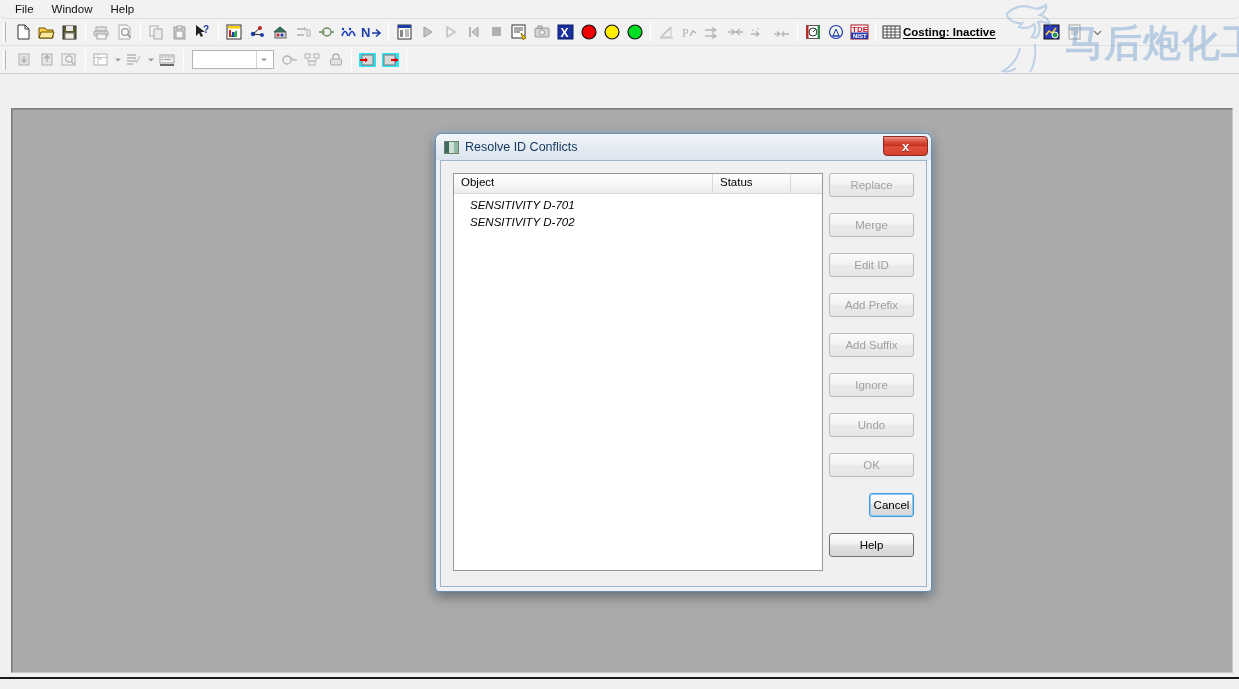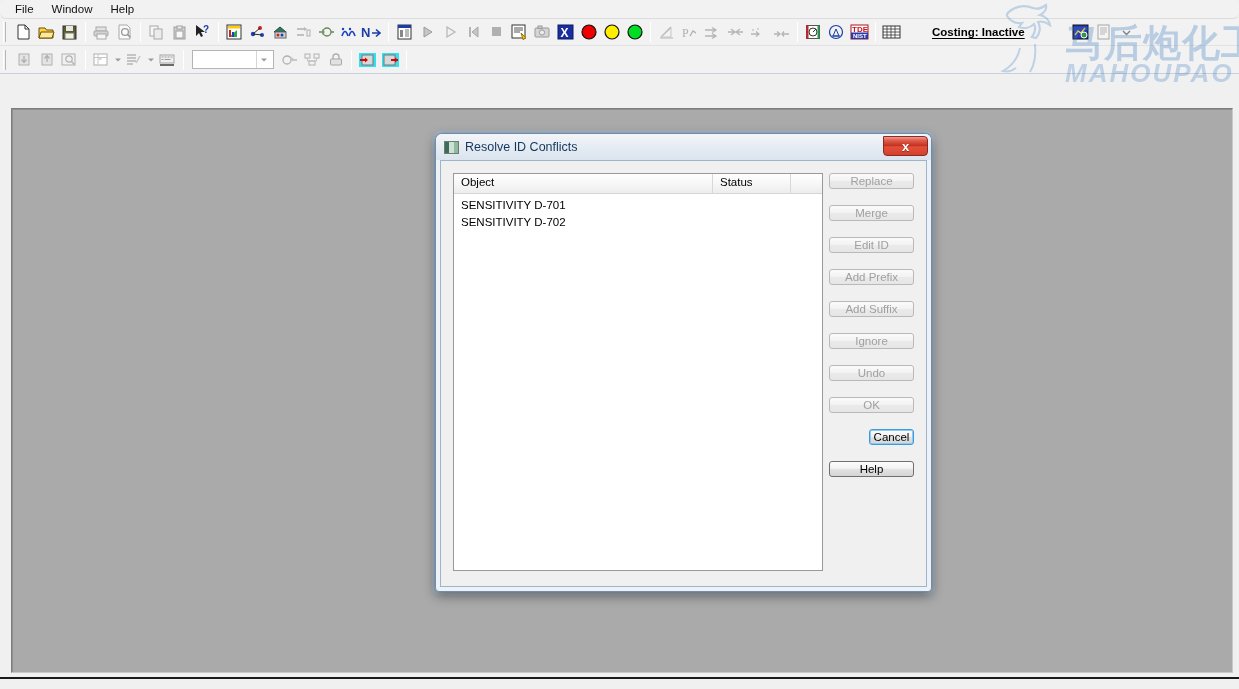--- a/index.html
+++ b/index.html
@@ -109,21 +109,21 @@
     position: absolute; right: 2px; top: 0; bottom: 0;
     width: 15px;
     display: flex; align-items: center; justify-content: center;
     border-left: 1px solid #d6d6d6;
     color: #888;
   }
   .costing-label {
     font-size: 11.5px;
     font-weight: bold;
     color: #000;
-    margin-left: 29px;
+    margin-left: 0;
     white-space: nowrap;
     text-decoration: underline;
     text-underline-offset: 2px;
     flex: 0 0 auto;
   }
 
   
   .mdi-outer {
     position: absolute;
     left: 0; right: 0;
@@ -259,33 +259,33 @@
   .lv-col.c2 { width: 31px; border-right: none; }
   .lv-body { padding-top: 2px; }
   .lv-row {
     display: flex;
     height: 17px;
     align-items: center;
     font-size: 11.5px;
     color: #000;
     cursor: default;
   }
-  .lv-cell.c0 { width: 259px; padding-left: 7px; white-space: nowrap; }
+  .lv-cell.c0 { width: 259px; padding-left: 16px; white-space: nowrap; font-style: italic; }
   .lv-cell.c1 { width: 78px; padding-left: 7px; }
 
   
   .btn-col {
     position: absolute;
     right: 12px; top: 12px;
     width: 85px;
     display: flex;
     flex-direction: column;
   }
   .dlg-btn {
-    height: 16px;
+    height: 24px;
     margin-bottom: 16px;
     font-size: 11.5px;
     font-family: "Liberation Sans", sans-serif;
     border: 1px solid #b9b9b9;
     border-radius: 3px;
     background: linear-gradient(to bottom, #fbfbfb 0%, #f2f2f2 48%, #eaeaea 50%, #e6e6e6 100%);
     color: #a0a0a0;
     display: flex; align-items: center; justify-content: center;
     cursor: default;
     white-space: nowrap;
@@ -713,21 +713,20 @@
   </div>
   <div class="bottom-strip"></div>
 
   <div class="watermark">
     <svg width="250" height="100" style="position:absolute;left:0;top:0">
       <path d="M20 14c6-7 16-10 26-6 5 2 9 0 13-3 1 4-2 8-6 10 5 1 9 5 10 10-4-3-8-4-12-3 3 5 2 12-2 16l-4-1c3-4 4-9 2-13-4 4-10 5-15 3l3-4c-6 1-12-2-15-7z" fill="none" stroke="#4b86c6" stroke-width="2.2"></path>
       <path d="M33 48c-2 10-8 18-17 23 4 1 9 0 13-3" fill="none" stroke="#4b86c6" stroke-width="2"></path>
       <path d="M48 44c1 10 0 20-5 28" fill="none" stroke="#4b86c6" stroke-width="2"></path>
     </svg>
     <div class="wm-cn">马后炮化工</div>
-    <div class="wm-en">MAHOUPAO</div>
   </div>
 
   <div class="dialog">
 
     <div class="dlg-titlebar">
       <div class="dlg-icon"></div>
       <div class="dlg-title">Resolve ID Conflicts</div>
       <div class="dlg-close">x</div>
     </div>
 

